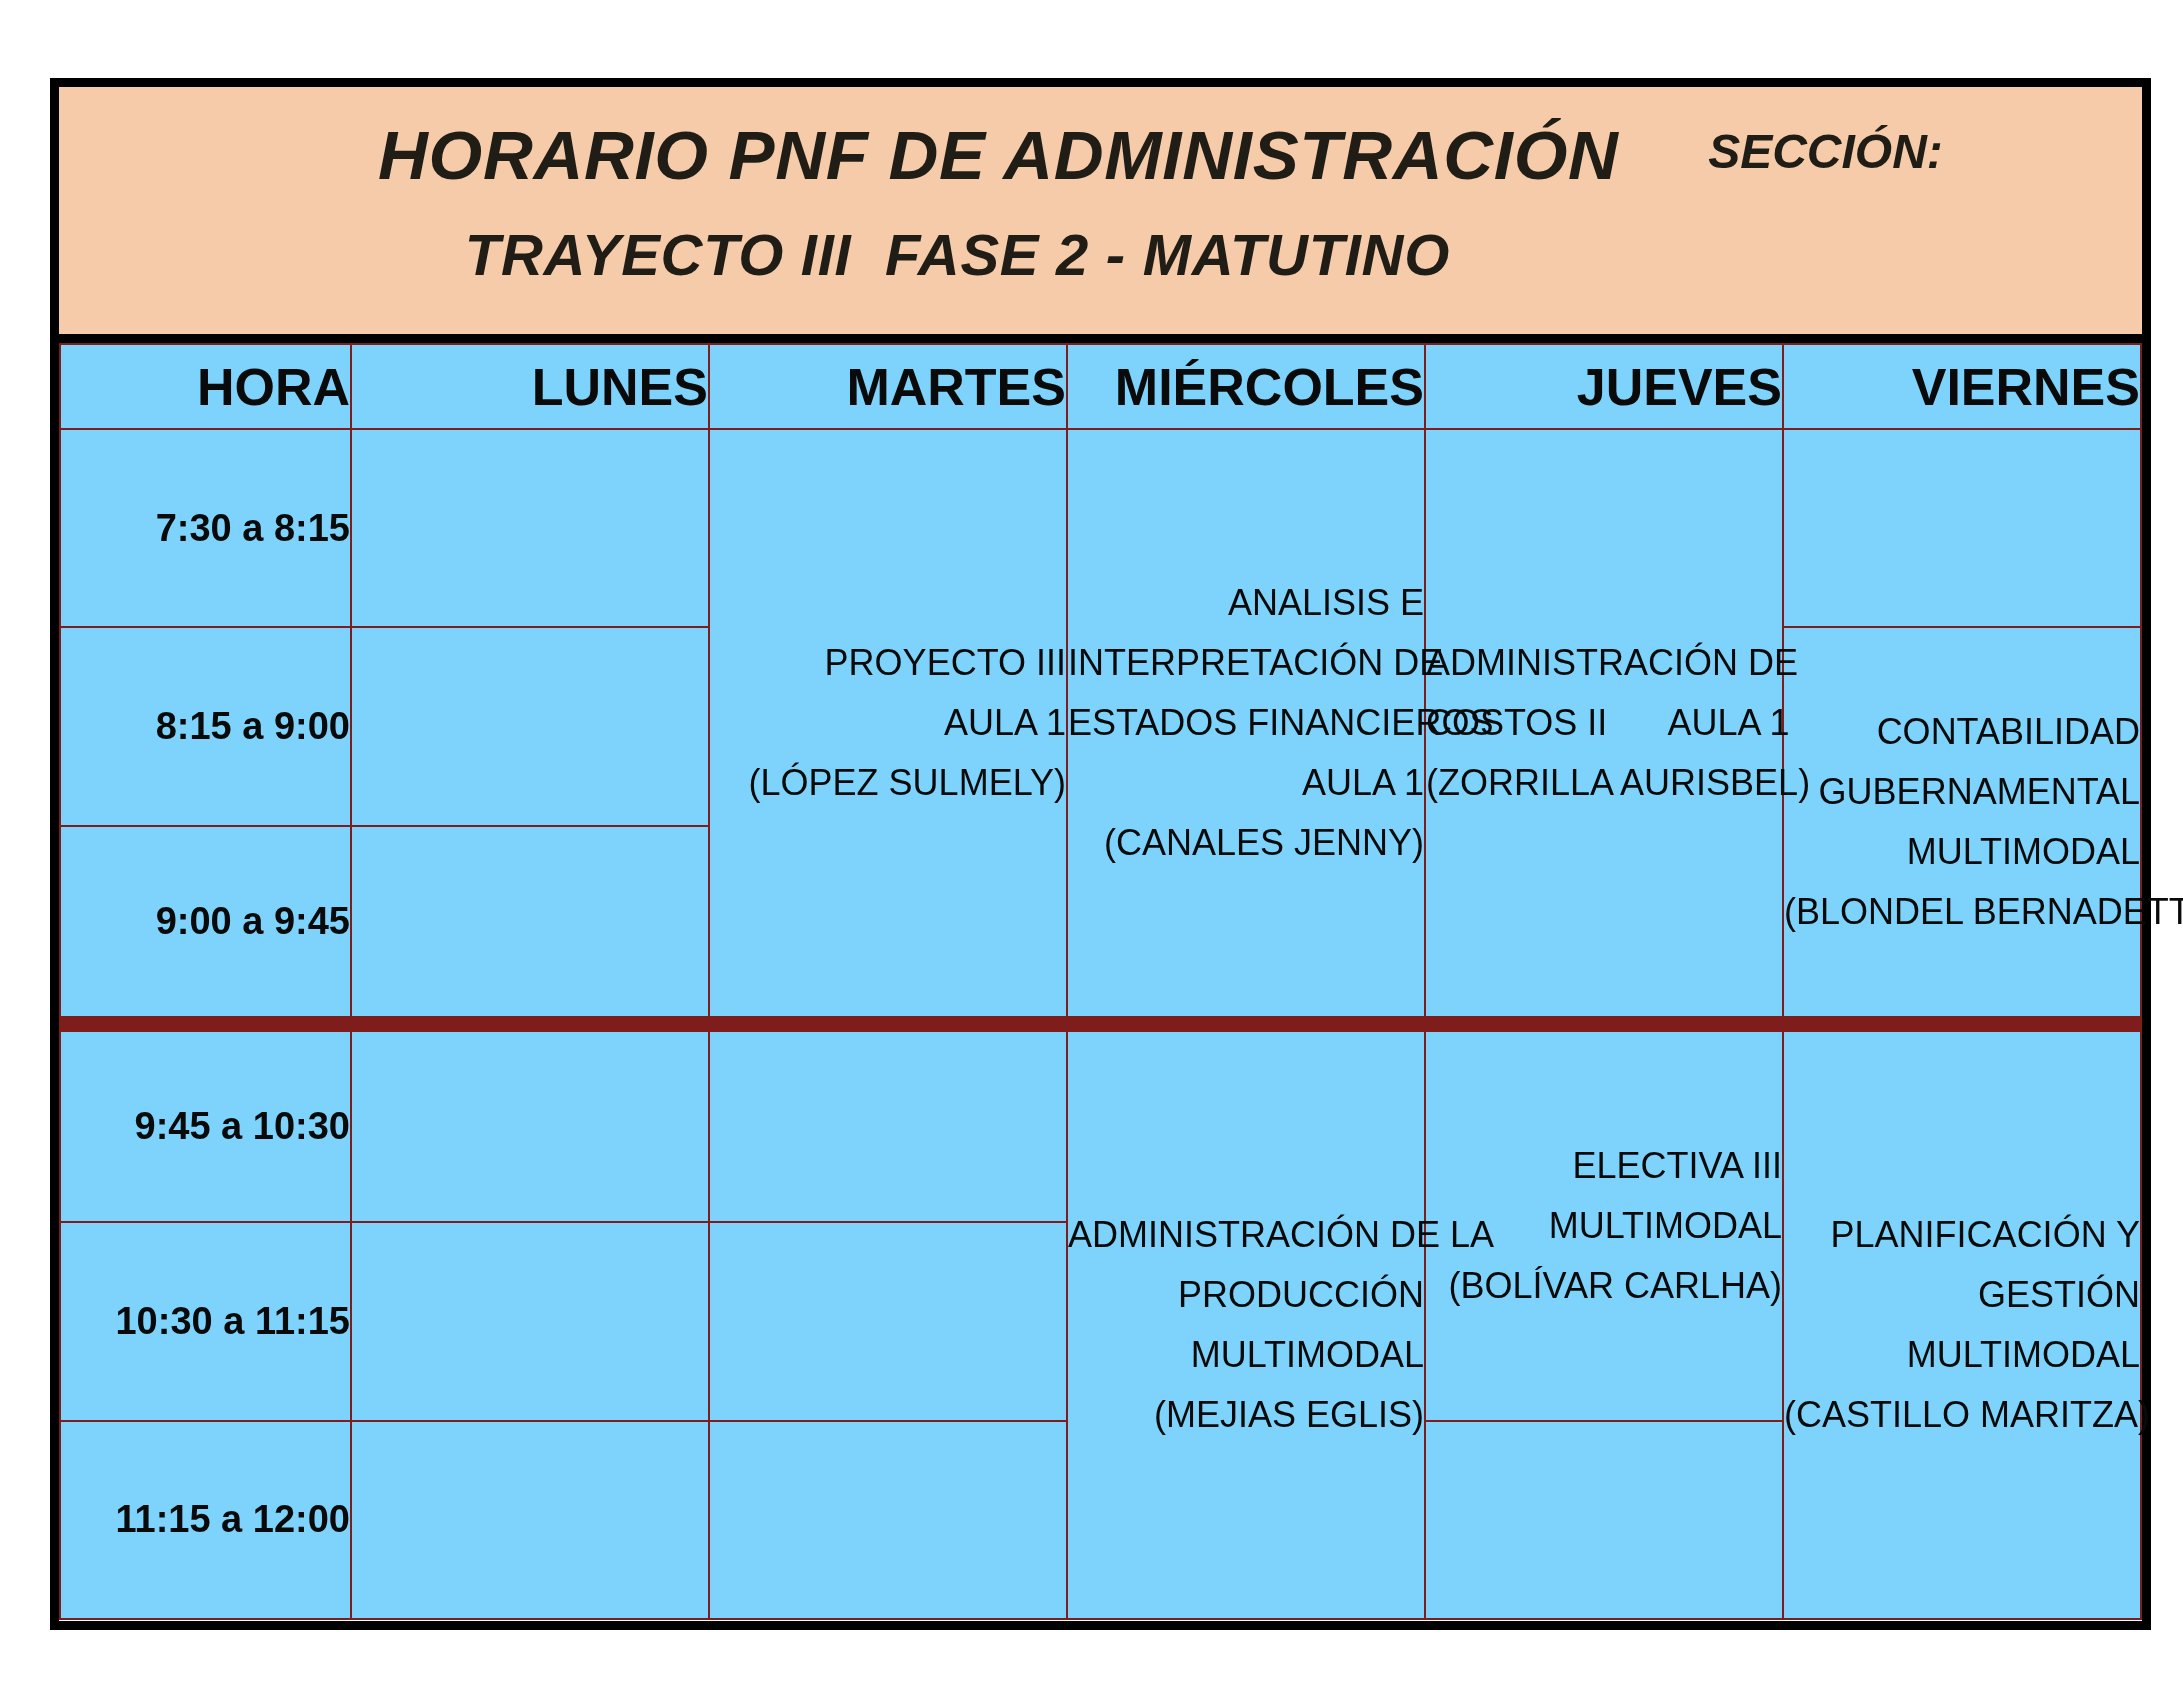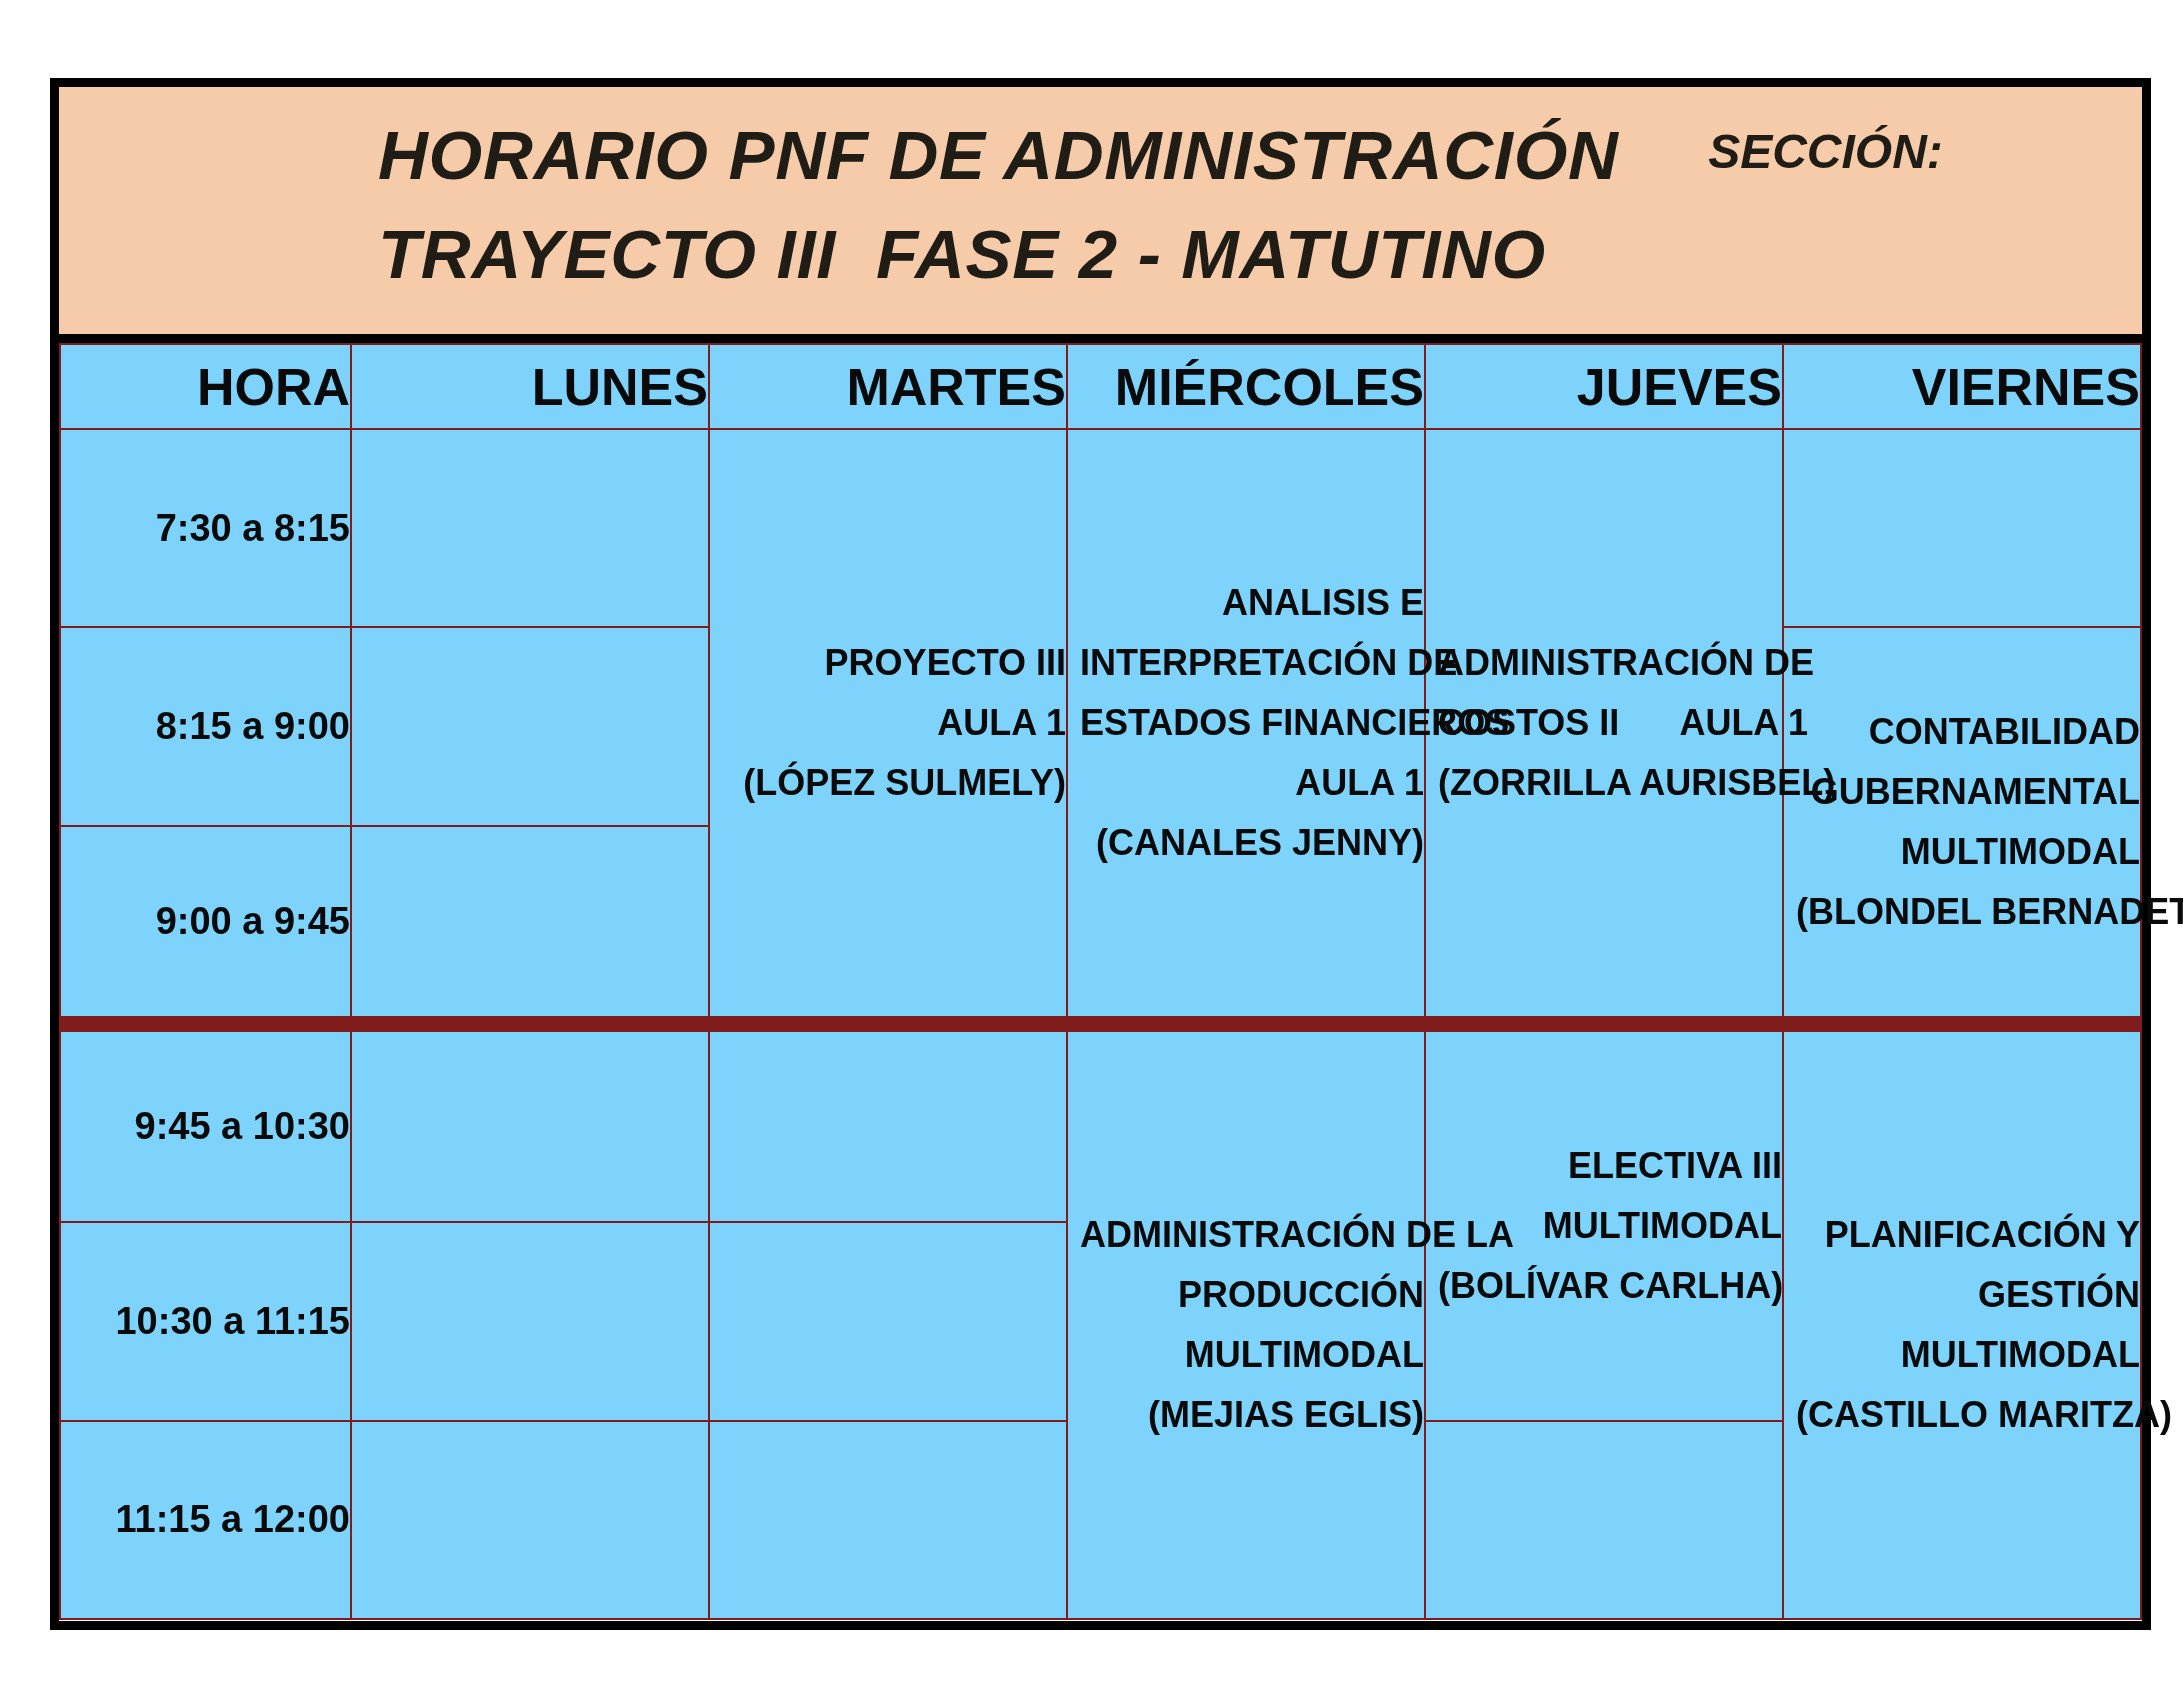--- a/index.html
+++ b/index.html
@@ -42,21 +42,21 @@
     position: absolute;
     left: 319px;
     top: 18.5px;
     width: 1072px;
     font-style: italic;
     font-weight: 900;
     color: #1f1d16;
     letter-spacing: 0.7px;
   }
   .title-line1 { font-size: 69px; line-height: 99px; white-space: nowrap; }
-  .title-line2 { font-size: 69px; line-height: 99px; white-space: nowrap; }
+  .title-line2 { font-size: 58px; line-height: 99px; white-space: nowrap; text-align: right; }
   .section-block {
     position: absolute;
     left: 1515px;
     top: 25px;
     width: 503px;
     text-align: center;
     font-style: italic;
     font-weight: 900;
     color: #1f1d16;
   }
@@ -86,24 +86,23 @@
   }
   tbody tr { height: 198px; }
   tr.major-divider td { border-top-width: 16px; }
   td.time {
     font-size: 38px;
     font-weight: 700;
     white-space: nowrap;
   }
   td.cls div.line {
     font-size: 36px;
-    font-weight: 700;
+    font-weight: 400;
     line-height: 60px;
     white-space: nowrap;
-    padding-left: 12px;
   }
   .logo-word {
     font-weight: 700;
   }
 </style>
 </head>
 <body>
 
 <div id="page">
   <div class="frame">

